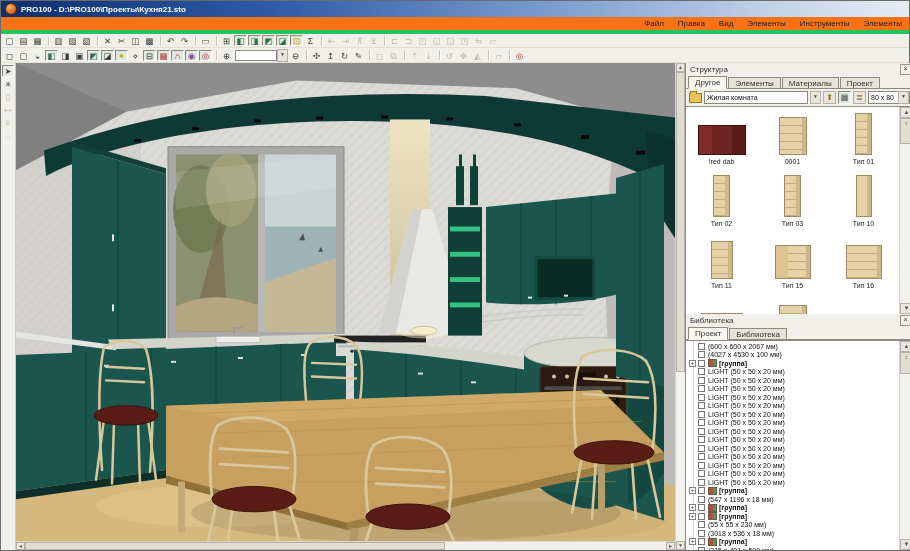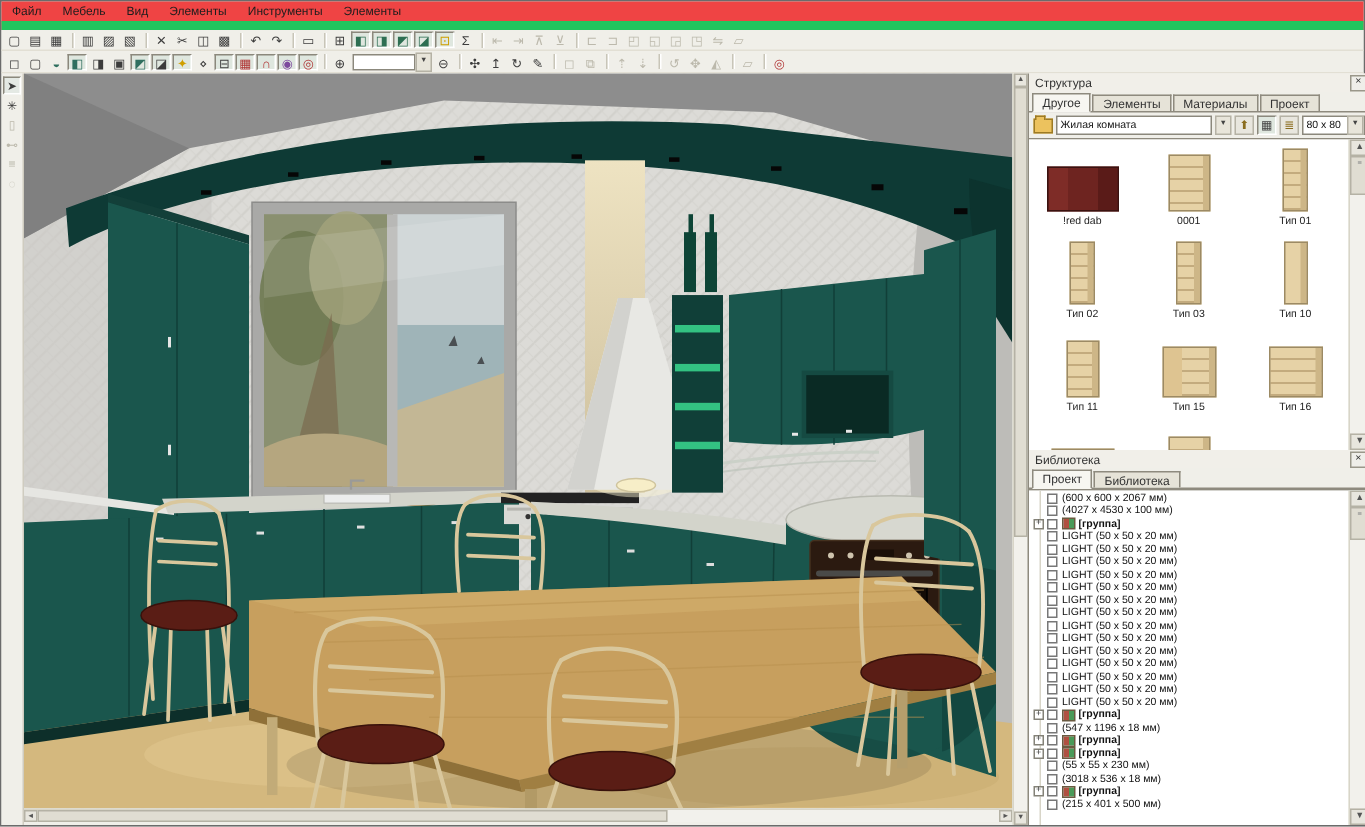--- a/index.html
+++ b/index.html
@@ -6,22 +6,22 @@
   body{width:910px;height:551px;overflow:hidden;font-family:"Liberation Sans",sans-serif;
        -webkit-font-smoothing:none;}
   .win{width:910px;height:551px;background:#f0efe9;display:flex;flex-direction:column;
        border:1px solid #6b6b6b;box-sizing:border-box;}
   
   .titlebar{height:16px;flex:0 0 16px;display:flex;align-items:center;gap:4px;padding:0 4px;
     background:linear-gradient(to right,#0b2f6e,#2f5ca8 30%,#7f9fd0 62%,#c3d2e8 85%,#e7ecf4);
     color:#fff;font-size:8px;font-weight:bold;white-space:nowrap;}
   .appicon{width:10px;height:10px;border-radius:50%;
     background:radial-gradient(circle at 35% 30%,#ffb56b,#e2641c 65%,#8a3208);border:1px solid #5c2506;}
-  .menubar{height:13px;flex:0 0 13px;background:#ef4444;border-bottom:6px solid #22c55e;
-    display:flex;align-items:center;font-size:8px;color:#1d1d1d;}
+  .menubar{height:13px;flex:0 0 13px;background:#f97316;border-bottom:4px solid #22c55e;
+    display:flex;align-items:center;font-size:8px;color:#1d1d1d;justify-content:flex-end;}
   .menuitem{padding:0 7px;cursor:default;}
   
   .tbrow{height:13px;flex:0 0 13px;background:#f0efe9;display:flex;align-items:center;
     border-bottom:1px solid #e2dfd4;padding-left:2px;}
   .tbrow2{height:14px;flex:0 0 14px;}
   .tb{width:13px;height:11px;margin:0 1px 0 0;font-size:8.5px;line-height:11px;text-align:center;
     color:#3c3c3c;border:1px solid transparent;box-sizing:border-box;cursor:default;}
   .tb.pressed{background:#dfe7df;border-color:#8b887c #ffffff #ffffff #8b887c;}
   .tb.dis{color:#bcb9ac;}
   .c-green{color:#2d6e52;} .c-teal{color:#2f6f5f;} .c-red{color:#b03434;}
@@ -109,24 +109,28 @@
     box-sizing:border-box;}
   .gfold{width:9px;height:8px;flex:0 0 9px;margin-right:2px;border:1px solid #6a5a40;
     background:linear-gradient(90deg,#b05040 0 4px,#4a9a58 4px);box-sizing:border-box;}
   .glbl{font-weight:bold;}
 </style>
 </head>
 <body>
 
 <div class="win">
 
+  <div class="titlebar">
+    <span class="appicon"></span>
+    <span>PRO100 - D:\PRO100\Проекты\Кухня21.sto</span>
+  </div>
 
   <div class="menubar">
     <span class="menuitem">Файл</span>
-    <span class="menuitem">Мебель</span>
+    <span class="menuitem">Правка</span>
     <span class="menuitem">Вид</span>
     <span class="menuitem">Элементы</span>
     <span class="menuitem">Инструменты</span>
     <span class="menuitem">Элементы</span>
   </div>
 
   <div class="tbrow">
     <span class="tb">▢</span>
     <span class="tb">▤</span>
     <span class="tb">▦</span>

